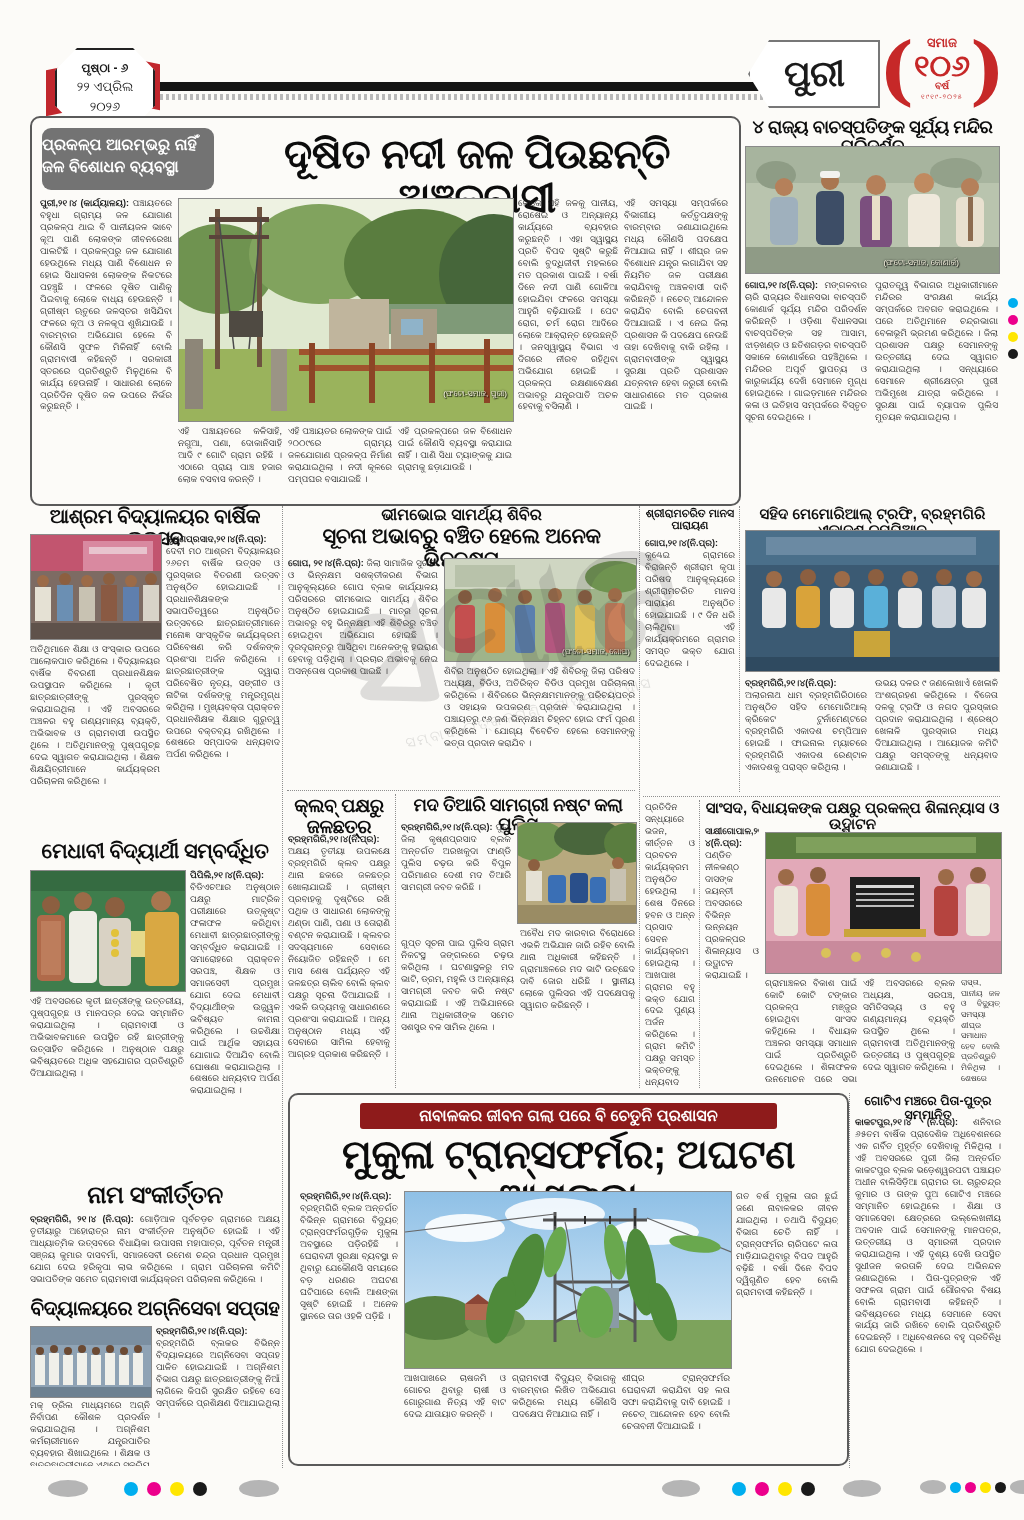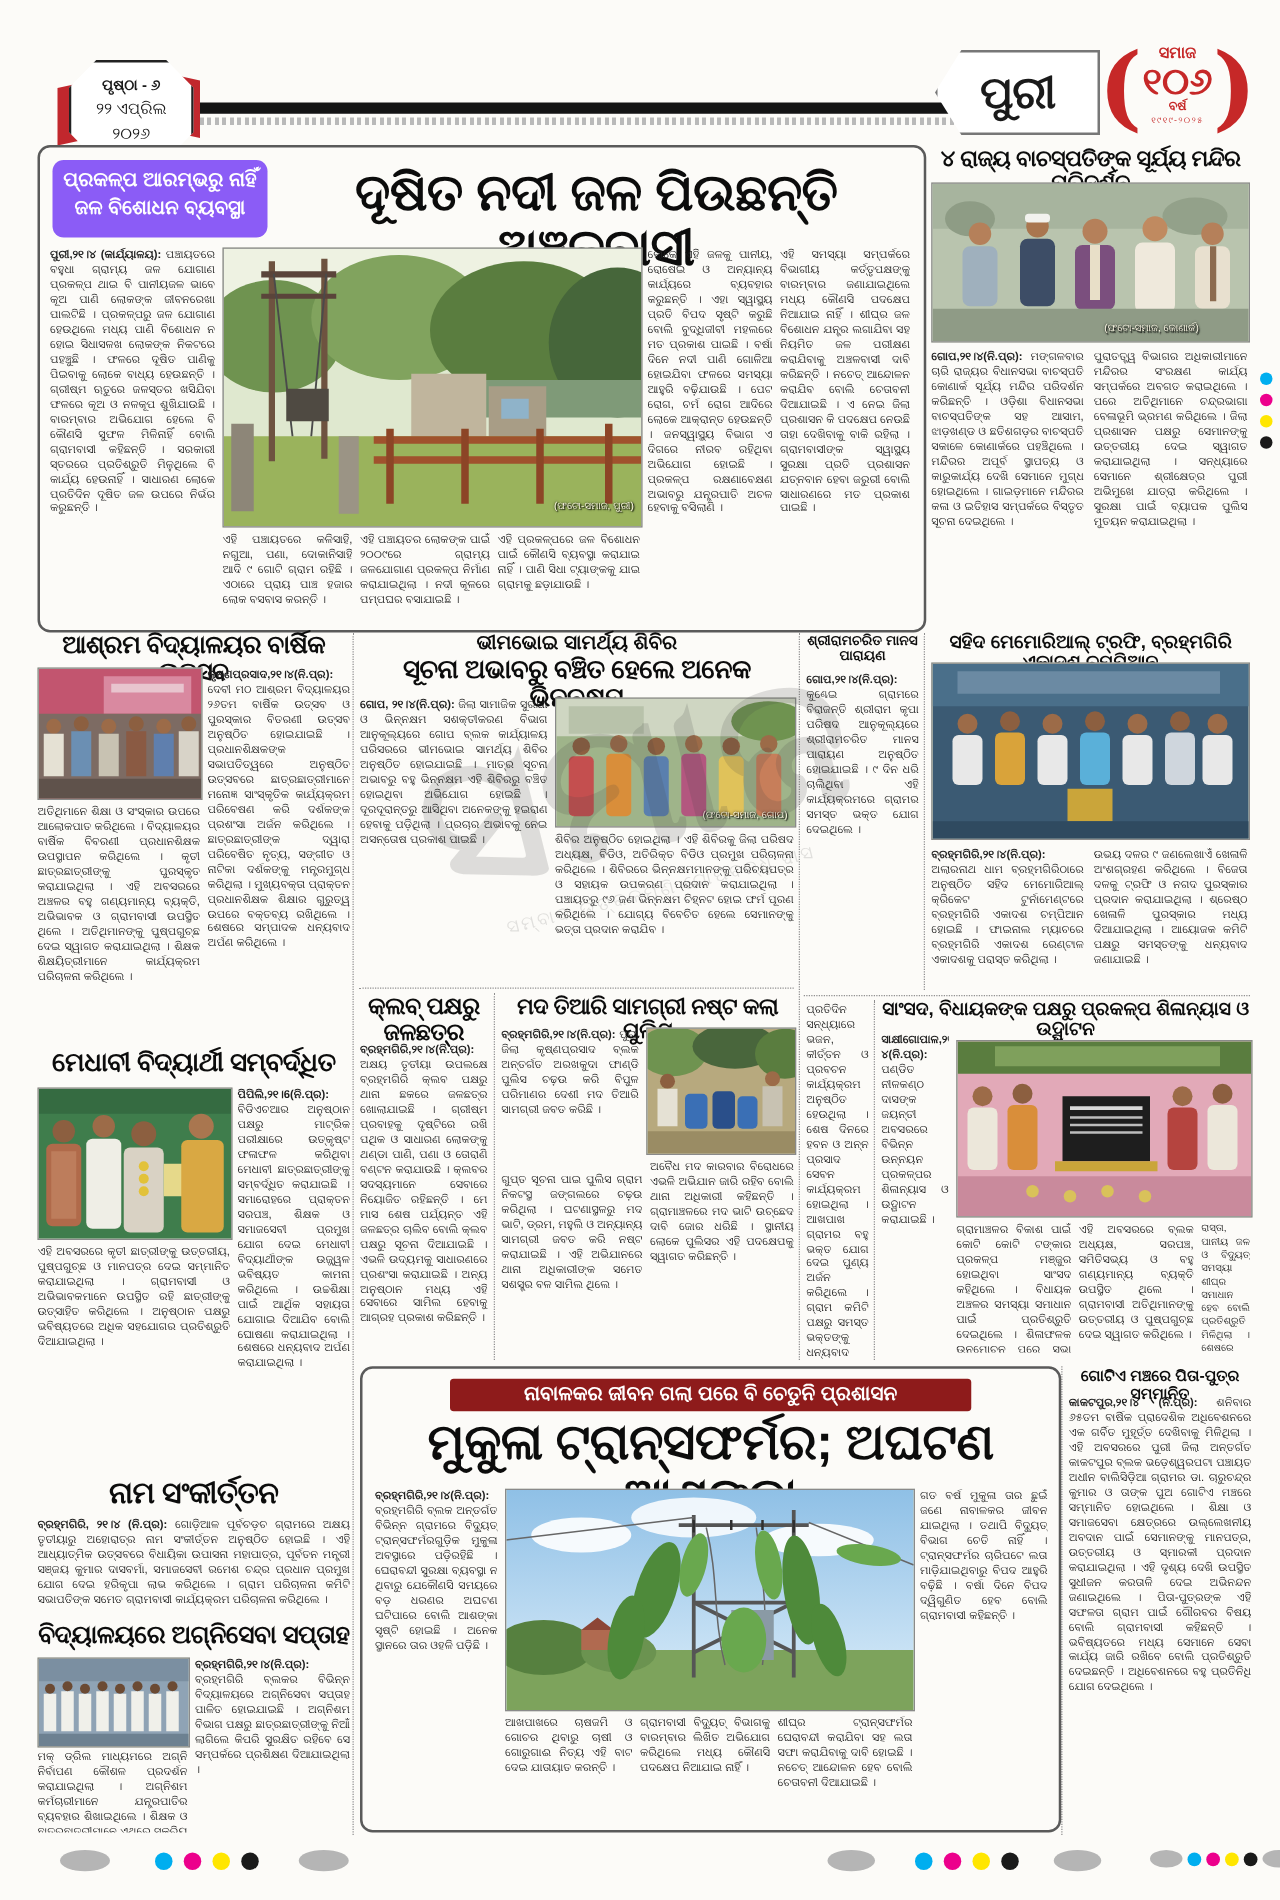--- a/index.html
+++ b/index.html
@@ -4,21 +4,21 @@
 <style>
   html,body{margin:0;padding:0;background:#e9e7e2;}
   .page{position:relative;width:1024px;height:1520px;background:#fcfbf8;overflow:hidden;
         font-family:"Liberation Sans",sans-serif;color:#1a1a1a;}
   .abs{position:absolute;}
   .hl{font-weight:bold;color:#0c0c0c;line-height:1.08;letter-spacing:-0.5px;text-align:center;}
   .body-txt{font-size:9px;line-height:1.33;text-align:justify;color:#1d1d1d;overflow:hidden;}
   .dl{font-weight:bold;}
   .photo{border:1px solid #8a8a8a;overflow:hidden;background:#cfd6c2;}
   .cap{position:absolute;font-size:8px;color:#fffbe8;text-shadow:0 0 2px #000,1px 1px 1px #000;white-space:nowrap;margin-left:28px;}
-  .kicker-green{background:#8b5cf6;color:#fff;border-radius:9px;text-align:center;
+  .kicker-green{background:#737373;color:#fff;border-radius:9px;
         font-weight:bold;font-size:16px;line-height:1.35;padding-top:6px;box-sizing:border-box;}
   .kicker-maroon{background:#8e1b1b;color:#fff;border-radius:3px;text-align:center;
         font-weight:bold;font-size:16px;line-height:26px;}
   .box{border:2px solid #5a5a5a;border-radius:10px;background:#fcfbf8;}
   .vrule{border-left:1px dotted #8f8f8f;width:0;}
   .hrule{border-top:1px dotted #8f8f8f;height:0;}
   .reg-group{display:flex;align-items:center;gap:9px;}
   .reg-oval{width:30px;height:17px;border-radius:50%;background:#b5b5b5;}
   .reg-dot{width:14px;height:14px;border-radius:50%;}
   .wmark{pointer-events:none;opacity:0.16;transform:rotate(-14deg);text-align:center;z-index:6;}
@@ -105,21 +105,21 @@
         <rect x="50" y="112" width="34" height="26" fill="#4f4a42"></rect>
         <rect x="120" y="150" width="214" height="6" fill="#a0522d"></rect>
         <rect x="120" y="166" width="214" height="6" fill="#a0522d"></rect>
         <rect x="130" y="144" width="6" height="60" fill="#8c4526"></rect>
         <rect x="190" y="144" width="6" height="60" fill="#8c4526"></rect>
         <rect x="250" y="144" width="6" height="60" fill="#8c4526"></rect>
         <rect x="305" y="140" width="6" height="64" fill="#8c4526"></rect>
         <rect x="6" y="140" width="18" height="70" fill="#8d8678"></rect>
         <rect x="92" y="150" width="16" height="62" fill="#9b9485"></rect>
       </svg>
-      <span class="cap" style="right:6px;bottom:11px;">(ଫଟୋ-ସମାଜ, ପୁରୀ)</span>
+      <span class="cap" style="right:6px;bottom:22px;">(ଫଟୋ-ସମାଜ, ପୁରୀ)</span>
     </div>
 
     <p class="abs body-txt" style="left:146px;top:308px;width:104px;height:66px;margin:0;">ଏହି ପଞ୍ଚାୟତରେ କଳିସାହି, ନଗୁଆ, ପଣା, ଦୋକାନିସାହି ଆଦି ୯ ଗୋଟି ଗ୍ରାମ ରହିଛି । ଏଠାରେ ପ୍ରାୟ ପାଞ୍ଚ ହଜାର ଲୋକ ବସବାସ କରନ୍ତି ।</p>
     <p class="abs body-txt" style="left:256px;top:308px;width:104px;height:66px;margin:0;">ଏହି ପଞ୍ଚାୟତର ଲୋକଙ୍କ ପାଇଁ ୨୦୦୯ରେ ଗ୍ରାମ୍ୟ ଜଳଯୋଗାଣ ପ୍ରକଳ୍ପ ନିର୍ମାଣ କରାଯାଇଥିଲା । ନଦୀ କୂଳରେ ପମ୍ପଘର ବସାଯାଇଛି ।</p>
     <p class="abs body-txt" style="left:366px;top:308px;width:114px;height:66px;margin:0;">ଏହି ପ୍ରକଳ୍ପରେ ଜଳ ବିଶୋଧନ ପାଇଁ କୌଣସି ବ୍ୟବସ୍ଥା କରାଯାଇ ନାହିଁ । ପାଣି ସିଧା ଟ୍ୟାଙ୍କକୁ ଯାଇ ଗ୍ରାମକୁ ଛଡ଼ାଯାଉଛି ।</p>
     <p class="abs body-txt" style="left:486px;top:80px;width:100px;height:296px;margin:0;">ଲୋକେ ଏହି ଜଳକୁ ପାନୀୟ, ରୋଷେଇ ଓ ଅନ୍ୟାନ୍ୟ କାର୍ଯ୍ୟରେ ବ୍ୟବହାର କରୁଛନ୍ତି । ଏହା ସ୍ୱାସ୍ଥ୍ୟ ପ୍ରତି ବିପଦ ସୃଷ୍ଟି କରୁଛି ବୋଲି ବୁଦ୍ଧିଜୀବୀ ମହଲରେ ମତ ପ୍ରକାଶ ପାଇଛି । ବର୍ଷା ଦିନେ ନଦୀ ପାଣି ଗୋଳିଆ ହୋଇଯିବା ଫଳରେ ସମସ୍ୟା ଆହୁରି ବଢ଼ିଯାଉଛି । ପେଟ ରୋଗ, ଚର୍ମ ରୋଗ ଆଦିରେ ଲୋକେ ଆକ୍ରାନ୍ତ ହେଉଛନ୍ତି । ଜନସ୍ୱାସ୍ଥ୍ୟ ବିଭାଗ ଏ ଦିଗରେ ନୀରବ ରହିଥିବା ଅଭିଯୋଗ ହୋଇଛି । ପ୍ରକଳ୍ପ ରକ୍ଷଣାବେକ୍ଷଣ ଅଭାବରୁ ଯନ୍ତ୍ରପାତି ଅଚଳ ହେବାକୁ ବସିଲାଣି ।</p>
     <p class="abs body-txt" style="left:592px;top:80px;width:104px;height:296px;margin:0;">ଏହି ସମସ୍ୟା ସମ୍ପର୍କରେ ବିଭାଗୀୟ କର୍ତ୍ତୃପକ୍ଷଙ୍କୁ ବାରମ୍ବାର ଜଣାଯାଇଥିଲେ ମଧ୍ୟ କୌଣସି ପଦକ୍ଷେପ ନିଆଯାଇ ନାହିଁ । ଶୀଘ୍ର ଜଳ ବିଶୋଧନ ଯନ୍ତ୍ର ଲଗାଯିବା ସହ ନିୟମିତ ଜଳ ପରୀକ୍ଷଣ କରାଯିବାକୁ ଅଞ୍ଚଳବାସୀ ଦାବି କରିଛନ୍ତି । ନଚେତ୍ ଆନ୍ଦୋଳନ କରାଯିବ ବୋଲି ଚେତାବନୀ ଦିଆଯାଇଛି । ଏ ନେଇ ଜିଲା ପ୍ରଶାସନ କି ପଦକ୍ଷେପ ନେଉଛି ତାହା ଦେଖିବାକୁ ବାକି ରହିଲା । ଗ୍ରାମବାସୀଙ୍କ ସ୍ୱାସ୍ଥ୍ୟ ସୁରକ୍ଷା ପ୍ରତି ପ୍ରଶାସନ ଯତ୍ନବାନ ହେବା ଜରୁରୀ ବୋଲି ସାଧାରଣରେ ମତ ପ୍ରକାଶ ପାଇଛି ।</p>
   </div>
 
   <div class="abs" style="left:745px;top:118px;width:255px;height:384px;">
@@ -213,21 +213,21 @@
           <rect x="68" y="47" width="32" height="68" rx="5" fill="#d9d2c4"></rect>
         <circle cx="84" cy="62" r="4" fill="#e2c23a"></circle>
           <circle cx="84" cy="72" r="4" fill="#e2c23a"></circle>
           <circle cx="84" cy="82" r="4" fill="#e2c23a"></circle>
         <rect x="100" y="60" width="16" height="26" fill="#e6d98a"></rect>
         <circle cx="130" cy="30" r="10" fill="#a9764f"></circle>
           <rect x="114" y="41" width="34" height="74" rx="5" fill="#d9a843"></rect>
       </svg>
     </div>
     <p class="abs body-txt" style="left:160px;top:30px;width:90px;height:300px;margin:0;">
-      <span class="dl">ପିପିଲି,୨୧।6(ନି.ପ୍ର):</span>
+      <span class="dl">ପିପିଲି,୨୧।୪(ନି.ପ୍ର):</span>
       <span>ବିଡିଏଚଆର ଅନୁଷ୍ଠାନ ପକ୍ଷରୁ ମାଟ୍ରିକ ପରୀକ୍ଷାରେ ଉତ୍କୃଷ୍ଟ ଫଳାଫଳ କରିଥିବା ମେଧାବୀ ଛାତ୍ରଛାତ୍ରୀଙ୍କୁ ସମ୍ବର୍ଦ୍ଧିତ କରାଯାଇଛି ।</span>
       <span>ସମାରୋହରେ ପ୍ରାକ୍ତନ ସରପଞ୍ଚ, ଶିକ୍ଷକ ଓ ସମାଜସେବୀ ପ୍ରମୁଖ ଯୋଗ ଦେଇ ମେଧାବୀ ବିଦ୍ୟାର୍ଥୀଙ୍କ ଉଜ୍ଜ୍ୱଳ ଭବିଷ୍ୟତ କାମନା କରିଥିଲେ । ଉଚ୍ଚଶିକ୍ଷା ପାଇଁ ଆର୍ଥିକ ସହାୟତା ଯୋଗାଇ ଦିଆଯିବ ବୋଲି ଘୋଷଣା କରାଯାଇଥିଲା । ଶେଷରେ ଧନ୍ୟବାଦ ଅର୍ପଣ କରାଯାଇଥିଲା ।</span>
     </p>
     <p class="abs body-txt" style="left:0;top:156px;width:154px;height:178px;margin:0;">ଏହି ଅବସରରେ କୃତୀ ଛାତ୍ରୀଙ୍କୁ ଉତ୍ତରୀୟ, ପୁଷ୍ପଗୁଚ୍ଛ ଓ ମାନପତ୍ର ଦେଇ ସମ୍ମାନିତ କରାଯାଇଥିଲା । ଗ୍ରାମବାସୀ ଓ ଅଭିଭାବକମାନେ ଉପସ୍ଥିତ ରହି ଛାତ୍ରୀଙ୍କୁ ଉତ୍ସାହିତ କରିଥିଲେ । ଅନୁଷ୍ଠାନ ପକ୍ଷରୁ ଭବିଷ୍ୟତରେ ଅଧିକ ସହଯୋଗର ପ୍ରତିଶ୍ରୁତି ଦିଆଯାଇଥିଲା ।</p>
   </div>
 
   <div class="abs" style="left:30px;top:1182px;width:250px;height:112px;">
     <div class="hl" style="font-size:24px;">ନାମ ସଂକୀର୍ତ୍ତନ</div>
     <p class="abs body-txt" style="left:0;top:32px;width:250px;height:80px;margin:0;">
       <span class="dl">ବ୍ରହ୍ମଗିରି, ୨୧।୪ (ନି.ପ୍ର):</span>

